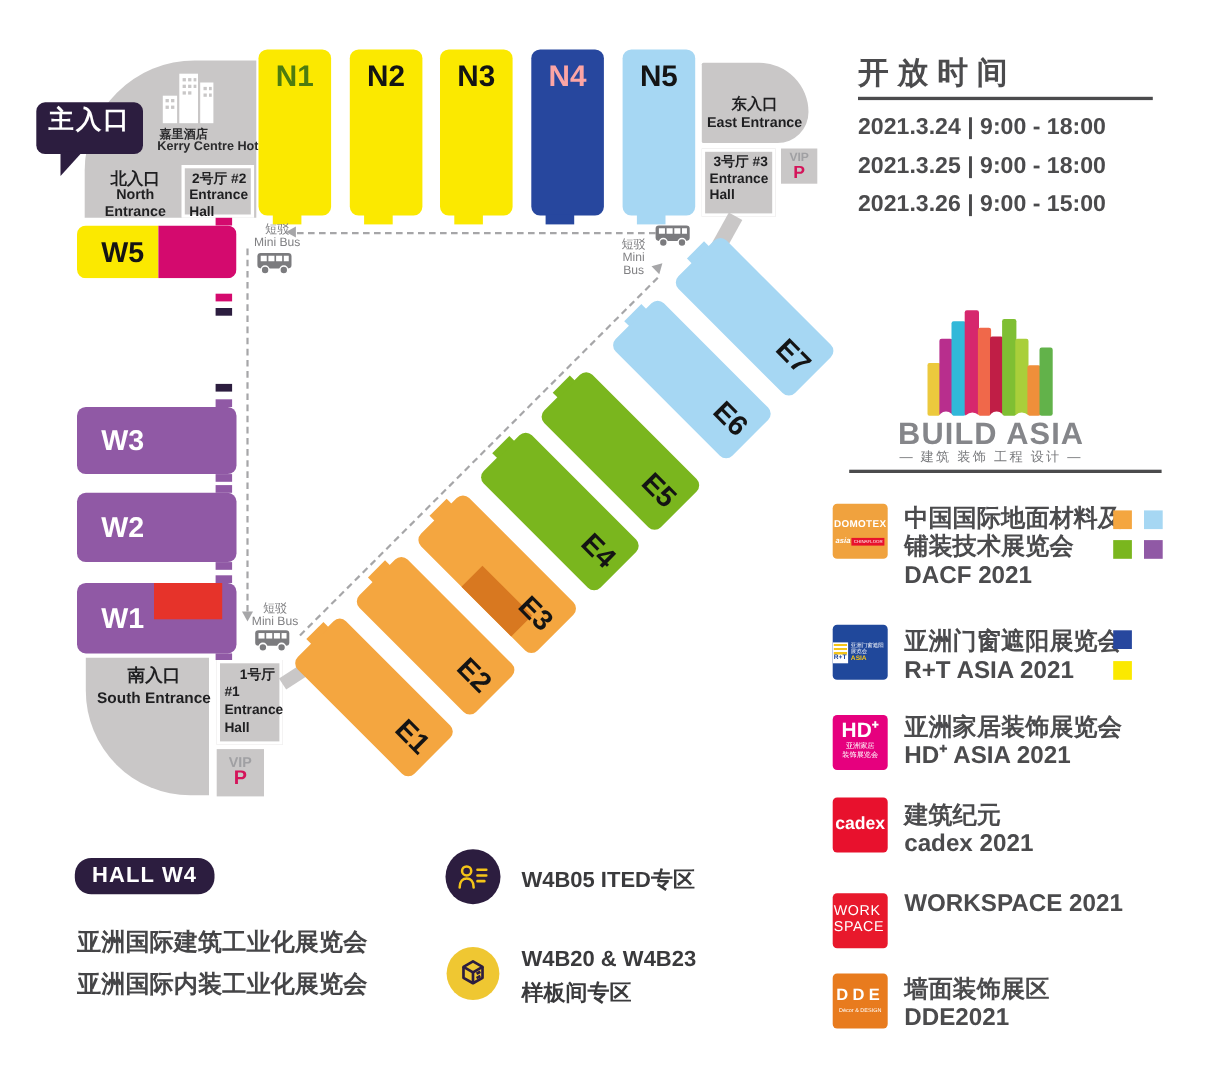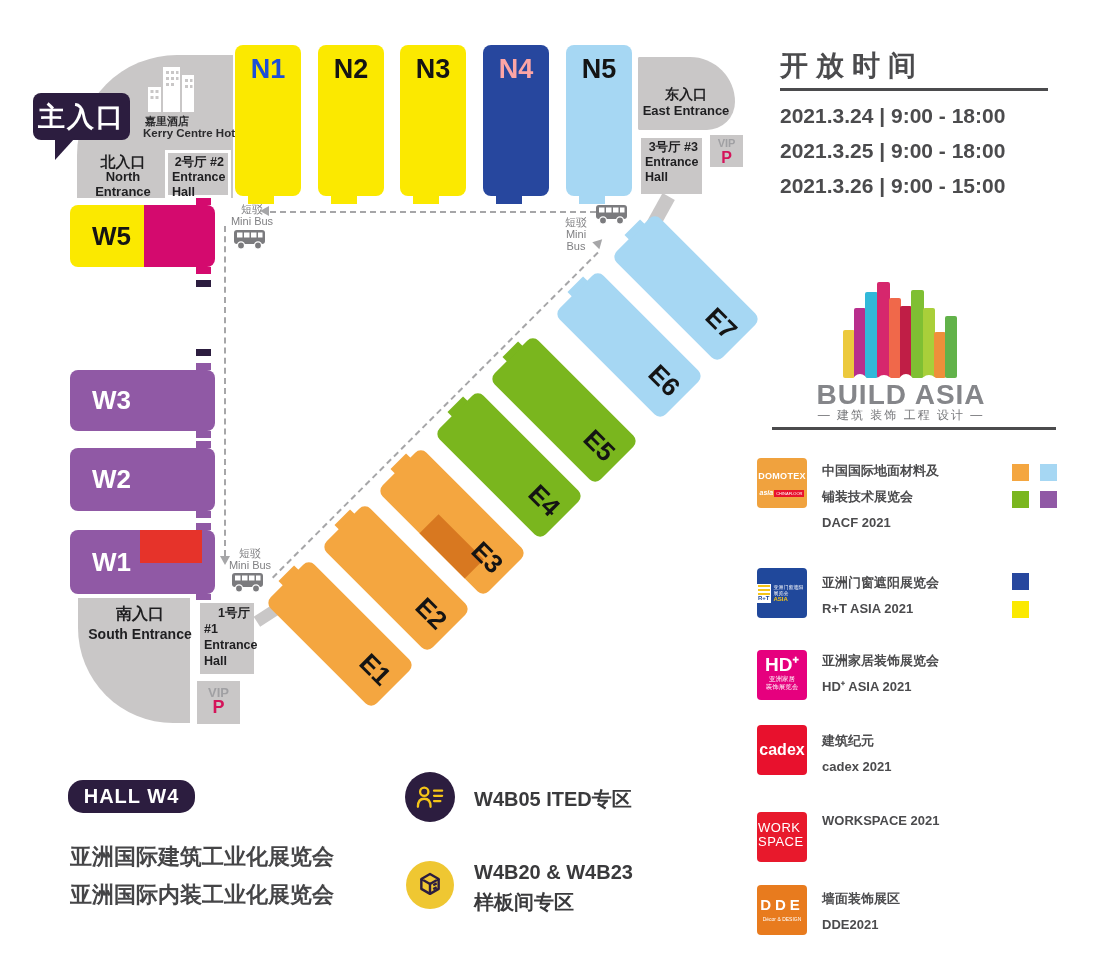--- a/index.html
+++ b/index.html
@@ -41,34 +41,34 @@
 
   
   .dash-h{border-top:2px dashed #a6a6a8;}
   .dash-v{border-left:2px dashed #a6a6a8;}
   .tri{width:0;height:0;}
 
   .mb{font-size:11px;color:#808083;line-height:12px;text-align:center;}
 
   
   #main-badge{left:33px;top:93px;width:97px;height:47px;background:#2c1d3f;border-radius:8px;
-              display:flex;align-items:center;justify-content:center;color:#fff;font-size:27px;font-weight:bold;letter-spacing:2px;z-index:5;font-family:Liberation Serif, serif;}
+              display:flex;align-items:flex-start;justify-content:center;color:#fff;font-size:23px;font-weight:bold;letter-spacing:2px;z-index:5;font-family:Liberation Serif, serif;}
   #main-badge-tail{left:55px;top:138px;border-top:22px solid #2c1d3f;border-right:20px solid transparent;z-index:5;}
 
   
   #oh-title{left:780px;top:47px;font-size:28px;font-weight:bold;letter-spacing:8px;color:#4b4b4d;}
   #oh-line{left:780px;top:88px;width:268px;height:3px;background:#4b4b4d;}
   .oh-row{left:780px;font-size:21px;font-weight:bold;color:#4b4b4d;}
 
   #logo-name{left:790px;top:379px;width:222px;text-align:center;font-size:28px;font-weight:bold;color:#85868a;letter-spacing:1px;}
   #logo-tag{left:790px;top:407px;width:222px;text-align:center;font-size:12px;color:#77787b;letter-spacing:2px;}
   #divider{left:772px;top:427px;width:284px;height:3px;background:#4b4b4d;}
 
   .lg{position:absolute;left:757px;width:50px;height:50px;border-radius:4px;color:#fff;overflow:hidden;box-sizing:border-box;}
-  .leg-text{position:absolute;left:822px;font-size:13px;line-height:26px;color:#4b4b4d;font-weight:bold;}
+  .leg-text{position:absolute;left:822px;font-size:22px;line-height:26px;color:#4b4b4d;font-weight:bold;}
   .sw{position:absolute;width:17px;height:17px;}
 
   
   .lg-domotex{background:#f0a23e;padding-top:13px;text-align:center;}
   .lg-domotex .l1{font-size:9px;font-weight:bold;letter-spacing:.3px;display:block;}
   .lg-domotex .l2{font-size:7px;font-style:italic;font-weight:bold;}
   .lg-domotex .cf{background:#e8112d;color:#fff;font-size:4px;font-style:normal;padding:1px 2px;margin-left:1px;}
   .lg-rt{background:#20489b;display:flex;align-items:center;justify-content:center;gap:3px;}
   .rt-box{width:13px;background:#fff;color:#20489b;font-size:6px;font-weight:bold;text-align:center;line-height:7px;padding:1px;}
   .rt-bars{display:block;height:10px;background:repeating-linear-gradient(#f5c518 0 2px,#fff 2px 4px);}
@@ -162,21 +162,21 @@
   </div>
   <div class="abs tri" id="main-badge-tail"></div>
 
   <div class="hallbox" style="left:165px;top:150px;width:66px;height:48px;">
     <div class="c">2号厅  #2</div>
     <div class="c">Entrance</div>
     <div class="r">Hall</div>
   </div>
 
   <div class="nhall" style="left: 235px; background: rgb(251, 233, 0);">
-    <span class="nlab" style="color: #1d4ed8;">N1</span>
+    <span class="nlab" style="color: #4d7c0f;">N1</span>
     </div>
   <div class="nhall" style="left: 318px; background: rgb(251, 233, 0);">
     <span class="nlab" style="color: rgb(20, 20, 20);">N2</span>
     </div>
   <div class="nhall" style="left: 400px; background: rgb(251, 233, 0);">
     <span class="nlab" style="color: rgb(20, 20, 20);">N3</span>
     </div>
   <div class="nhall" style="left: 483px; background: rgb(39, 71, 158);">
     <span class="nlab" style="color: #fca5a5;">N4</span>
     </div>
@@ -197,21 +197,21 @@
     <div class="plab">P</div>
   </div>
   <div class="abs gray" style="left:652px;top:194px;width:14px;height:40px;transform:rotate(29deg);"></div>
 
   <div class="abs" id="oh-title">开放时间</div>
   <div class="abs" id="oh-line"></div>
   <div class="abs oh-row" style="top:104px">2021.3.24 | 9:00 - 18:00</div>
   <div class="abs oh-row" style="top:139px">2021.3.25 | 9:00 - 18:00</div>
   <div class="abs oh-row" style="top:174px">2021.3.26 | 9:00 - 15:00</div>
 
-  <div class="whall" style="top:205px;height:62px;">
+  <div class="whall" style="top:205px;height:48px;">
     <div style="width: 74px; height: 100%; display: flex; align-items: center; background: rgb(251, 233, 0);">
       <span class="wlab" style="color: rgb(20, 20, 20);">W5</span>
     </div>
     <div style="flex: 1 1 0%; height: 100%; background: rgb(212, 10, 110);"></div>
   </div>
 
 
   <div class="whall" style="top: 370px; height: 61px; background: rgb(144, 89, 165);">
     <span class="wlab" style="color: rgb(255, 255, 255);">W3</span>
     </div>

